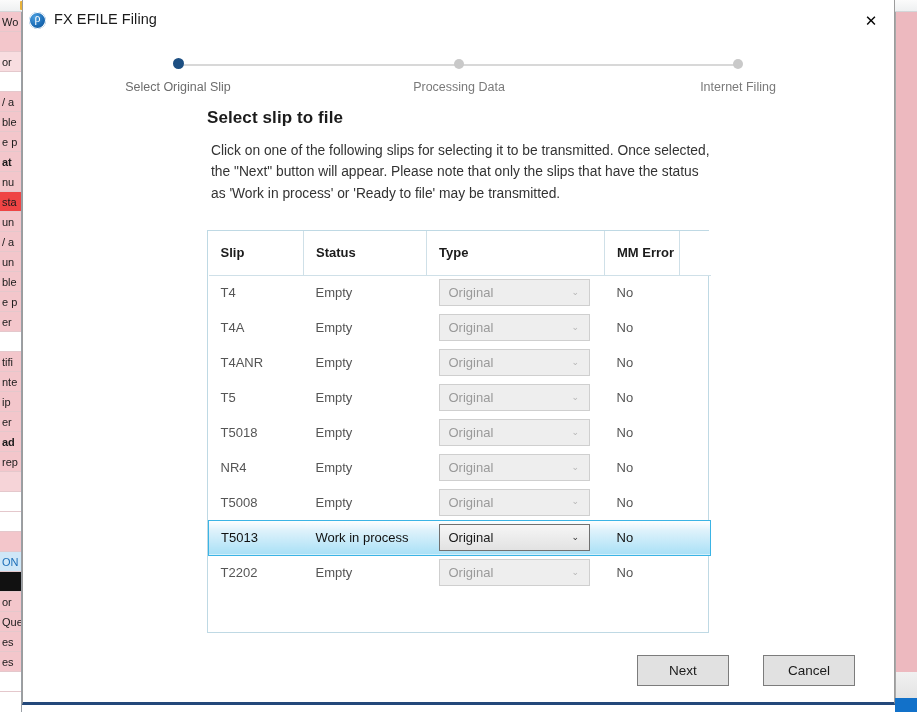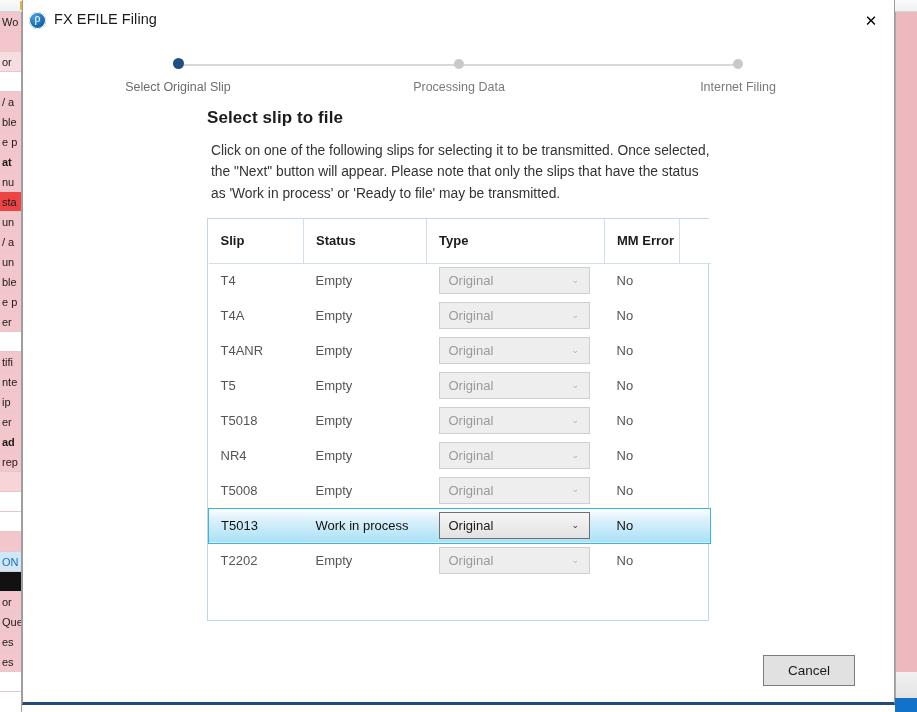--- a/index.html
+++ b/index.html
@@ -128,21 +128,21 @@
     font-size: 17px; font-weight: bold; color: #1b1b1b; margin: 0 0 12px 0;
     letter-spacing: .1px;
   }
   .sec-desc {
     font-size: 13.8px; color: #333333; line-height: 1.55; margin: 4px;
     width: 500px;
   }
 
   
   .table-wrap {
-    position: absolute; left: 184px; top: 218px;
+    position: absolute; left: 184px; top: 230px;
     width: 502px; height: 403px;
     border: 1px solid #bfd9e4;
     background: #ffffff;
   }
   table.slips { border-collapse: collapse; width: 100%; table-layout: fixed; }
   table.slips th {
     text-align: left; font-size: 13px; font-weight: bold; color: #1b1b1b;
     padding: 12px 0 12px 12px; height: 44px;
     border-bottom: 1px solid #cfe0e8;
     border-right: 1px solid #cfe0e8;
@@ -436,17 +436,18 @@
                 </div>
               </td>
               <td>No</td>
               <td></td>
             </tr>
           </tbody>
       </table>
     </div>
 
     <div class="footer">
+      <div class="btn btn-next">Next</div>
       <div class="btn btn-cancel">Cancel</div>
     </div>
 
   </div>
 </div>
 
 </body></html>

